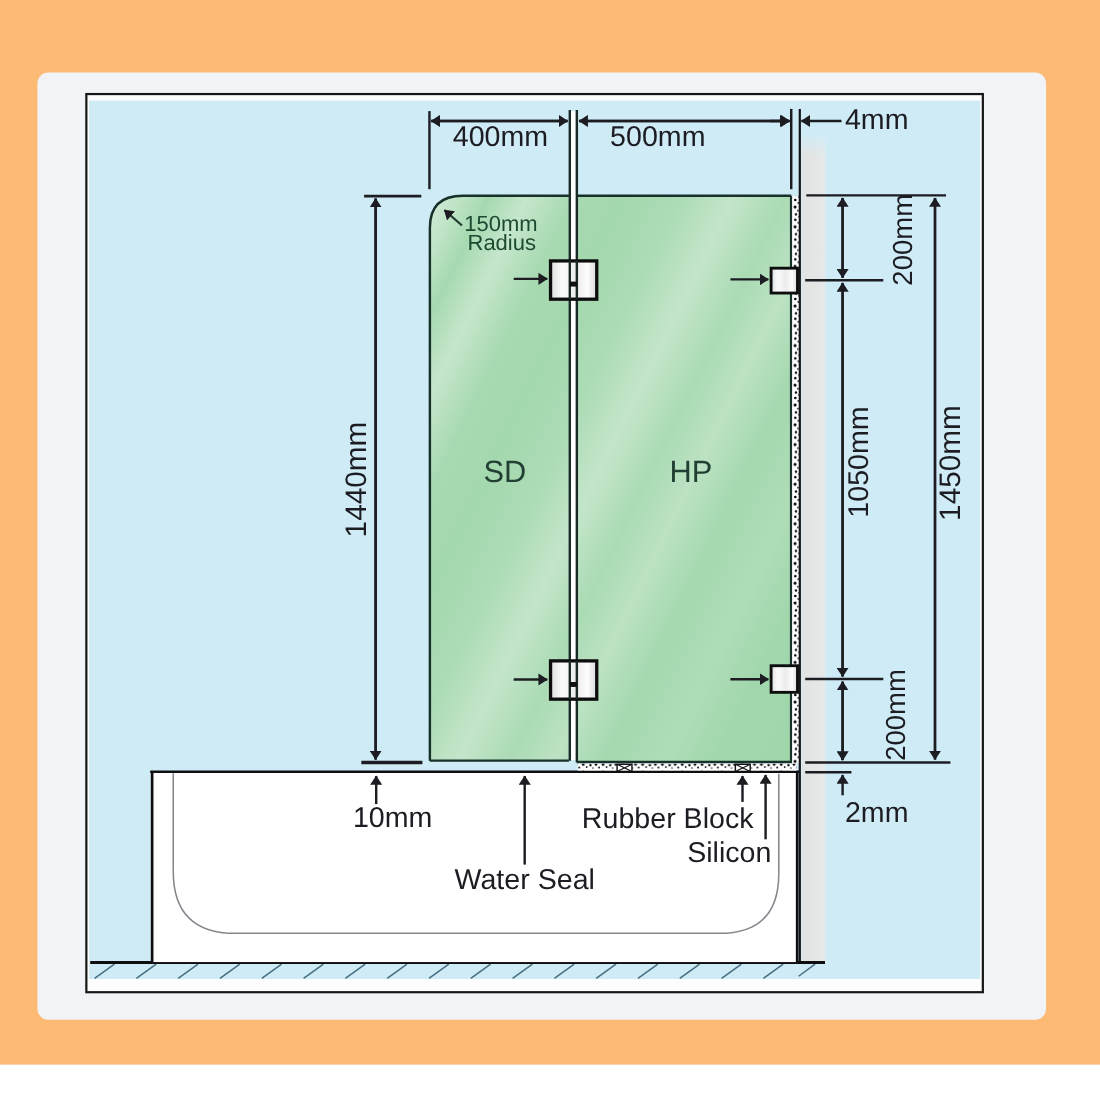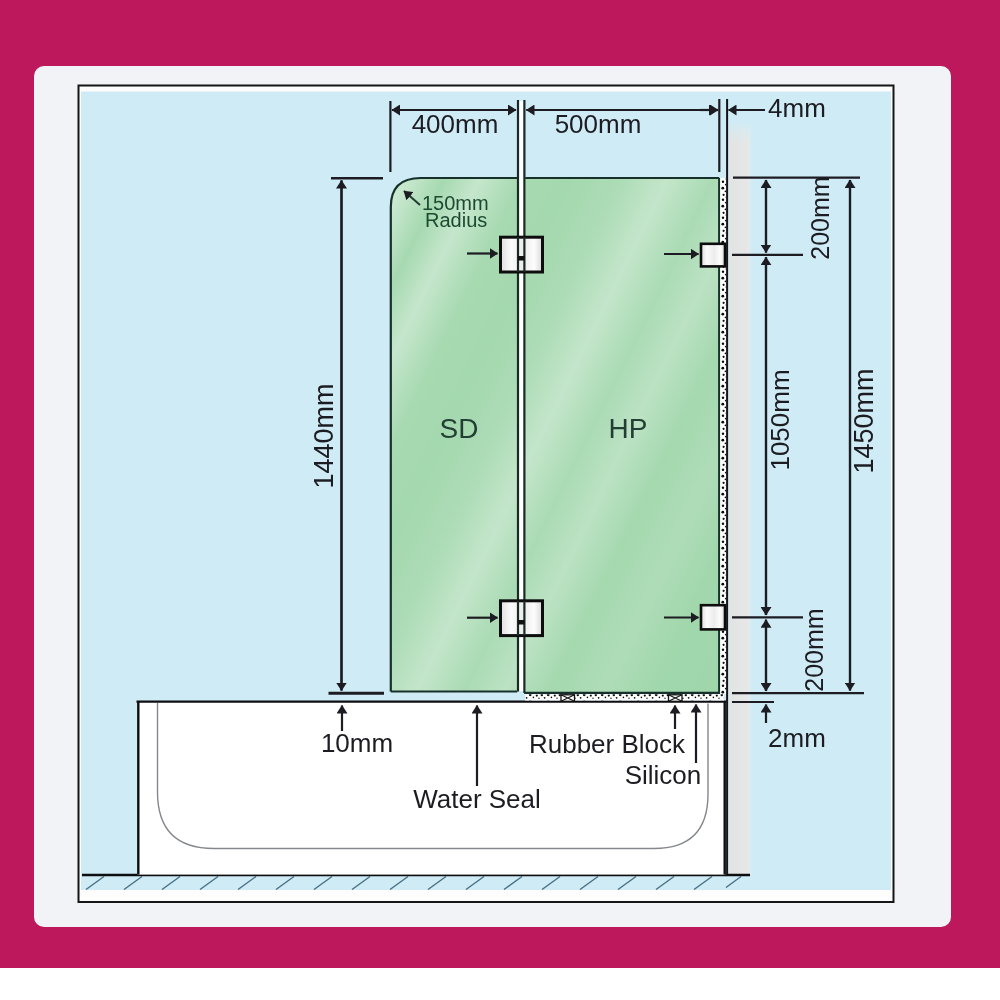--- a/index.html
+++ b/index.html
@@ -1,16 +1,16 @@
 <!DOCTYPE html>
 <html><head>
 <meta charset="utf-8">
 <style>
   html,body{margin:0;padding:0;background:#ffffff;}
-  .stage{position:relative;width:1000px;height:968px;background:#be185d;overflow:hidden;
+  .stage{position:relative;width:1000px;height:968px;background:#fdba74;overflow:hidden;
          font-family:"Liberation Sans", sans-serif;}
 </style>
 </head>
 <body>
 <div class="stage">
 <svg width="1000" height="1000" viewBox="0 0 1000 1000">
   <defs>
     <marker id="ah" markerUnits="userSpaceOnUse" markerWidth="9" markerHeight="11" refX="8" refY="5.5" orient="auto">
       <path d="M0,0 L8.5,5.5 L0,11 Z" fill="#1c1c22"></path>
     </marker>

